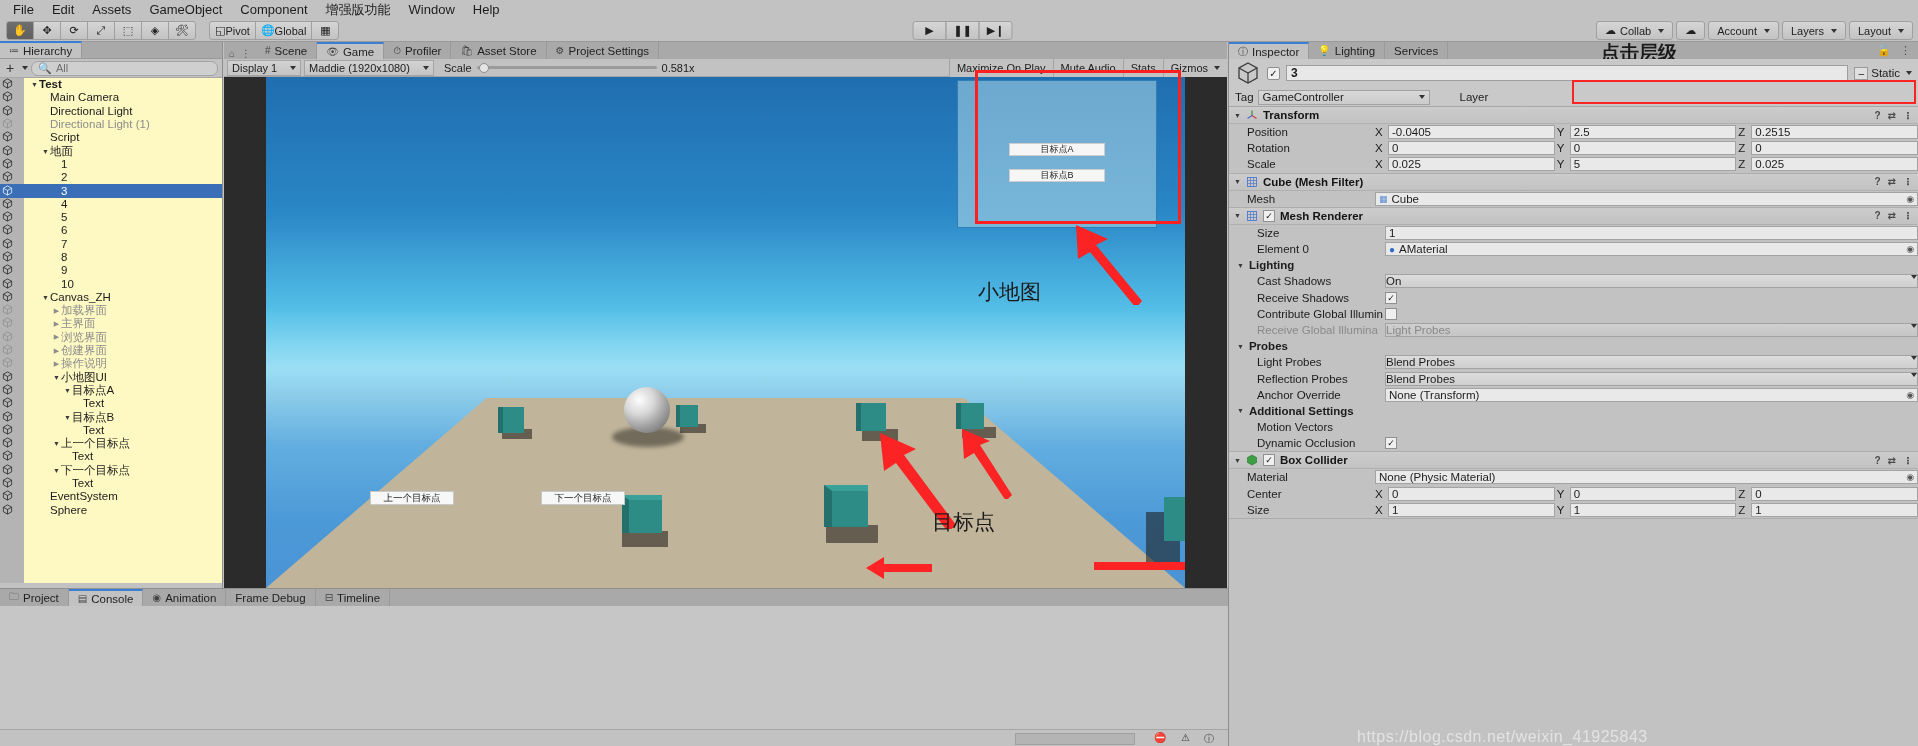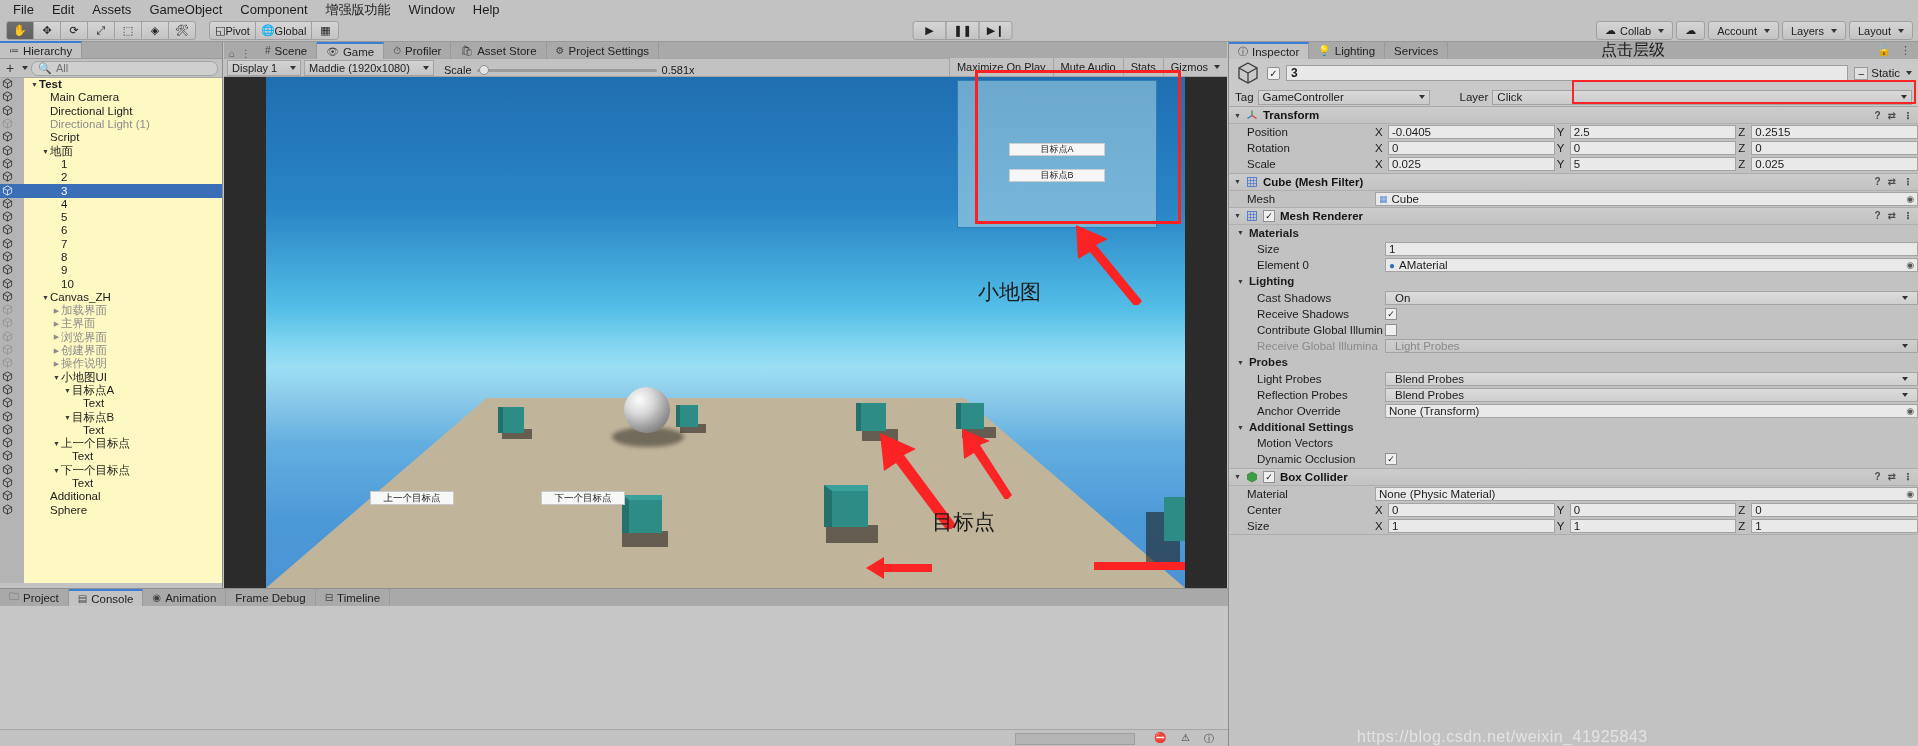--- a/index.html
+++ b/index.html
@@ -91,21 +91,21 @@
 
   
   .gameview{
     position:absolute; left:224px; top:42px; width:1003px; height:546px;
     background:#c2c2c2;
   }
   .gv-tabs{ height:17px; background:#a9a9a9; display:flex; align-items:flex-end;}
   .gv-tabs .lockdots{ width:32px; display:flex; align-items:center; gap:6px;
      justify-content:center; font-size:10px; color:#555;}
   .gv-toolbar{
-    height:18px; background:#c2c2c2; display:flex; align-items:flex-end;
+    height:18px; background:#c2c2c2; display:flex; align-items:center;
     font-size:11px; color:#1c1c1c; border-bottom:1px solid #a2a2a2; position:relative;
   }
   .gv-sel{
     height:16px; display:flex; align-items:center; justify-content:space-between;
     border:1px solid #a4a4a4; background:linear-gradient(#d2d2d2,#c4c4c4);
     padding:0 4px; margin-left:3px; font-size:11px;
   }
   .gv-right{ position:absolute; right:0; display:flex; height:18px; align-items:stretch;}
   .gv-right .b{
     display:flex; align-items:center; padding:0 7px; font-size:11px;
@@ -223,21 +223,21 @@
     flex:1; height:14px; background:#e9e9e9; border:1px solid #a3a3a3;
     font-size:11.5px; padding:0 3px; display:flex; align-items:center; min-width:0;
   }
   .objfield{
     flex:1; height:14px; background:#e9e9e9; border:1px solid #a3a3a3;
     font-size:11.5px; padding:0 3px; display:flex; align-items:center; gap:4px;
   }
   .objfield .circ{ margin-left:auto; font-size:9px; color:#555; }
   .ddfield{
     flex:1; height:14px; background:linear-gradient(#dcdcdc,#cfcfcf); border:1px solid #a3a3a3;
-    font-size:11.5px; padding:0 9px; display:flex; align-items:center;
+    font-size:11.5px; padding:0 0; display:flex; align-items:flex-start;
     justify-content:space-between;
   }
   .ddfield.dim{ color:#8a8a8a; background:linear-gradient(#cfcfcf,#c6c6c6); }
   .smallcheck{ width:12px;height:12px;background:#efefef;border:1px solid #909090;
                display:flex;align-items:center;justify-content:center;font-size:9px;}
   .editbtn{ width:26px;height:15px;background:linear-gradient(#dedede,#cfcfcf);
             border:1px solid #9e9e9e; display:flex;align-items:center;justify-content:center;
             font-size:10px;}
 
   
@@ -618,21 +618,21 @@
             </svg></span>
           <span class="lbl">Text</span>
         </div>
         <div class="row">
           <span style="display:inline-block;width:39px"></span>
           <span class="tri"></span>
           <span class="cube"><svg class="cubeico" width="11" height="11" viewBox="0 0 24 24">
               <path d="M12 2 L21 7 L21 17 L12 22 L3 17 L3 7 Z" fill="none" stroke="currentColor" stroke-width="1.6"></path>
               <path d="M3 7 L12 12 L21 7 M12 12 L12 22" fill="none" stroke="currentColor" stroke-width="1.6"></path>
             </svg></span>
-          <span class="lbl">Additional</span>
+          <span class="lbl">EventSystem</span>
         </div>
         <div class="row">
           <span style="display:inline-block;width:39px"></span>
           <span class="tri"></span>
           <span class="cube"><svg class="cubeico" width="11" height="11" viewBox="0 0 24 24">
               <path d="M12 2 L21 7 L21 17 L12 22 L3 17 L3 7 Z" fill="none" stroke="currentColor" stroke-width="1.6"></path>
               <path d="M3 7 L12 12 L21 7 M12 12 L12 22" fill="none" stroke="currentColor" stroke-width="1.6"></path>
             </svg></span>
           <span class="lbl">Sphere</span>
         </div>
@@ -767,21 +767,21 @@
             <span>Lighting</span>
           </div>
           <div class="ptab">
             <span>Services</span>
           </div>
         </div>
       <div style="margin-left:auto;display:flex;gap:9px;padding:0 7px 2px 0;color:#4c4c4c;font-size:11px;">
         <span>🔓</span>
         <span>⋮</span>
       </div>
-      <div class="cn-label" style="left:372px;top:-2px;font-size:16px;font-weight:normal;">点击层级</div>
+      <div class="cn-label" style="left:372px;top:-2px;font-size:19px;font-weight:bold;">点击层级</div>
     </div>
 
     <div class="ins-head">
       <div class="objrow">
         <svg class="objcube" viewBox="0 0 24 24">
           <path d="M12 2 L21 7 L21 17 L12 22 L3 17 L3 7 Z" fill="none" stroke="#3c3c3c" stroke-width="1.3"></path>
           <path d="M3 7 L12 12 L21 7 M12 12 L12 22" fill="none" stroke="#3c3c3c" stroke-width="1.3"></path>
         </svg>
         <div class="ckbox">✓</div>
         <div class="namefield">3</div>
@@ -791,24 +791,20 @@
           <i class="caret"></i>
         </div>
       </div>
       <div class="tagrow">
         <span class="fieldlabel">Tag</span>
         <div class="dropdown" style="width:172px">
           <span>GameController</span>
           <i class="caret"></i>
         </div>
         <span class="fieldlabel" style="margin-left:26px">Layer</span>
-        <div class="dropdown" style="flex:1">
-          <span>Click</span>
-          <i class="caret"></i>
-        </div>
       </div>
       <div class="layerhighlight"></div>
     </div>
 
     <div id="components">
         <div class="comp">
           <div class="comp-head">
             <span class="tri">▼</span>
             <svg width="12" height="12" viewBox="0 0 24 24">
               <line x1="12" y1="13" x2="12" y2="3" stroke="#3a8f3a" stroke-width="2.4"></line>
@@ -893,24 +889,20 @@
               <line x1="3" y1="15" x2="21" y2="15" stroke="#3f6fd0" stroke-width="1.2"></line>
             </svg>
             <span class="smallcheck">✓</span>
             <span>Mesh Renderer</span>
             <span class="hicons">
               <span>?</span>
               <span>⇄</span>
               <span>⋮</span>
             </span>
           </div>
-          <div class="prow group">
-            <span class="tri">▼</span>
-            <span>Materials</span>
-          </div>
           <div class="prow ind2">
             <span class="pname">Size</span>
             <span class="numfield">1</span>
           </div>
           <div class="prow ind2">
             <span class="pname">Element 0</span>
             <span class="objfield">
               <span style="color:#2f6fc0;font-size:10px">●</span>
               <span>AMaterial</span>
               <span class="circ">◉</span>

